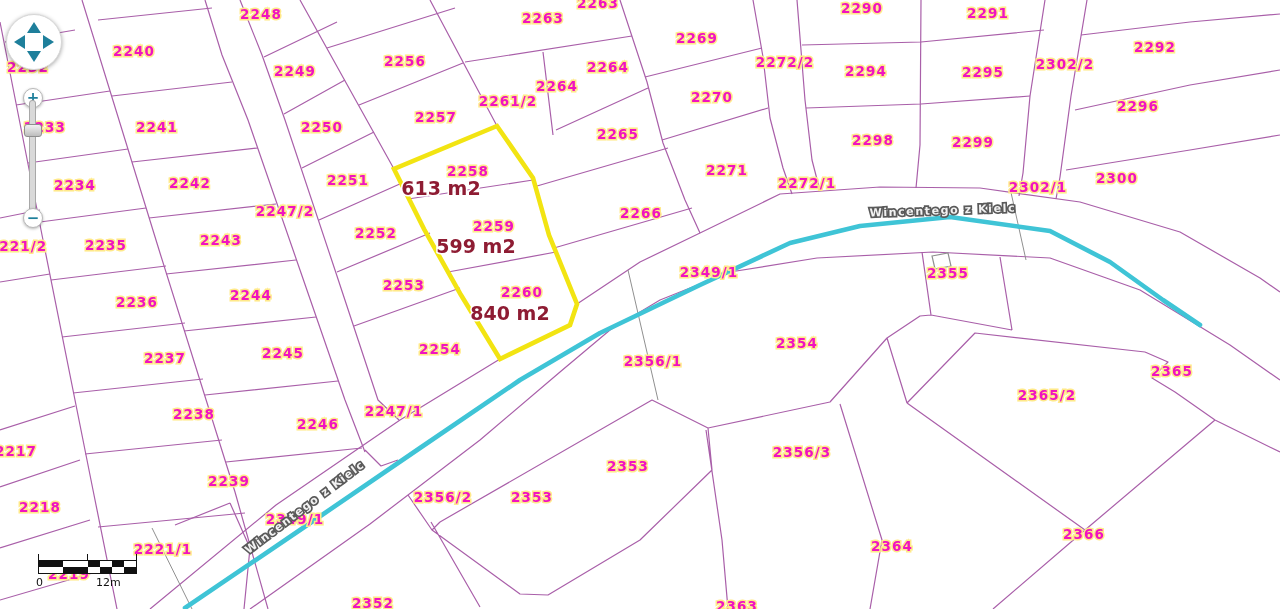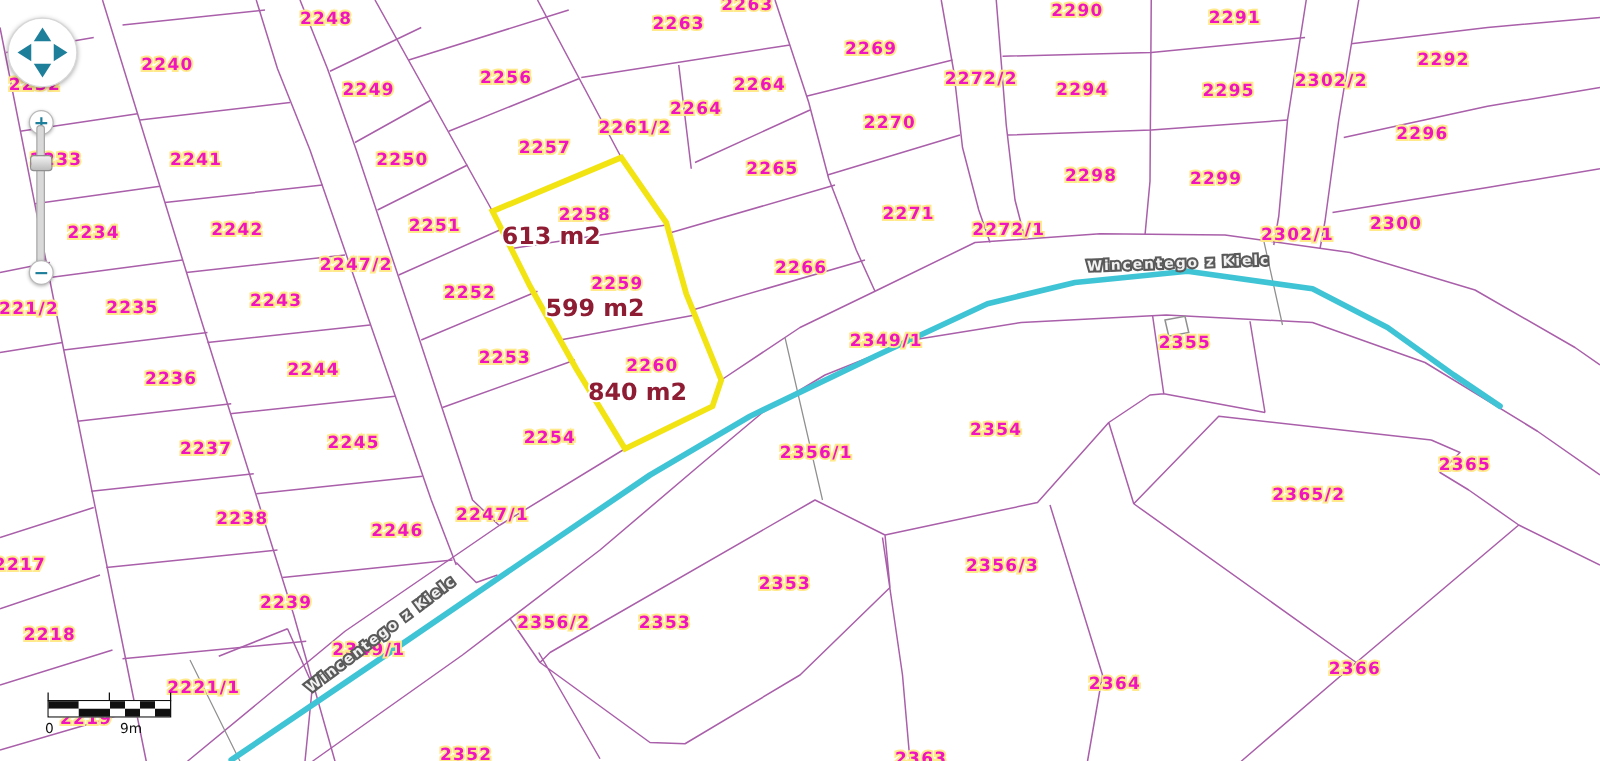--- a/index.html
+++ b/index.html
@@ -212,15 +212,15 @@
       <div class="cell" style="left:75%;top:0;width:12.5%;background:#111;"></div>
       <div class="cell" style="left:87.5%;top:0;width:12.5%;background:#fff;"></div>
       <div class="cell" style="left:0;top:50%;width:25%;background:#fff;"></div>
       <div class="cell" style="left:25%;top:50%;width:25%;background:#111;"></div>
       <div class="cell" style="left:50%;top:50%;width:12.5%;background:#fff;"></div>
       <div class="cell" style="left:62.5%;top:50%;width:12.5%;background:#111;"></div>
       <div class="cell" style="left:75%;top:50%;width:12.5%;background:#fff;"></div>
       <div class="cell" style="left:87.5%;top:50%;width:12.5%;background:#111;"></div>
     </div>
     <div class="lab" style="left:-2px;">0</div>
-    <div class="lab" style="left:58px;">9m</div>
+    <div class="lab" style="left:58px;">12m</div>
   </div>
 </div>
 
 </body></html>

